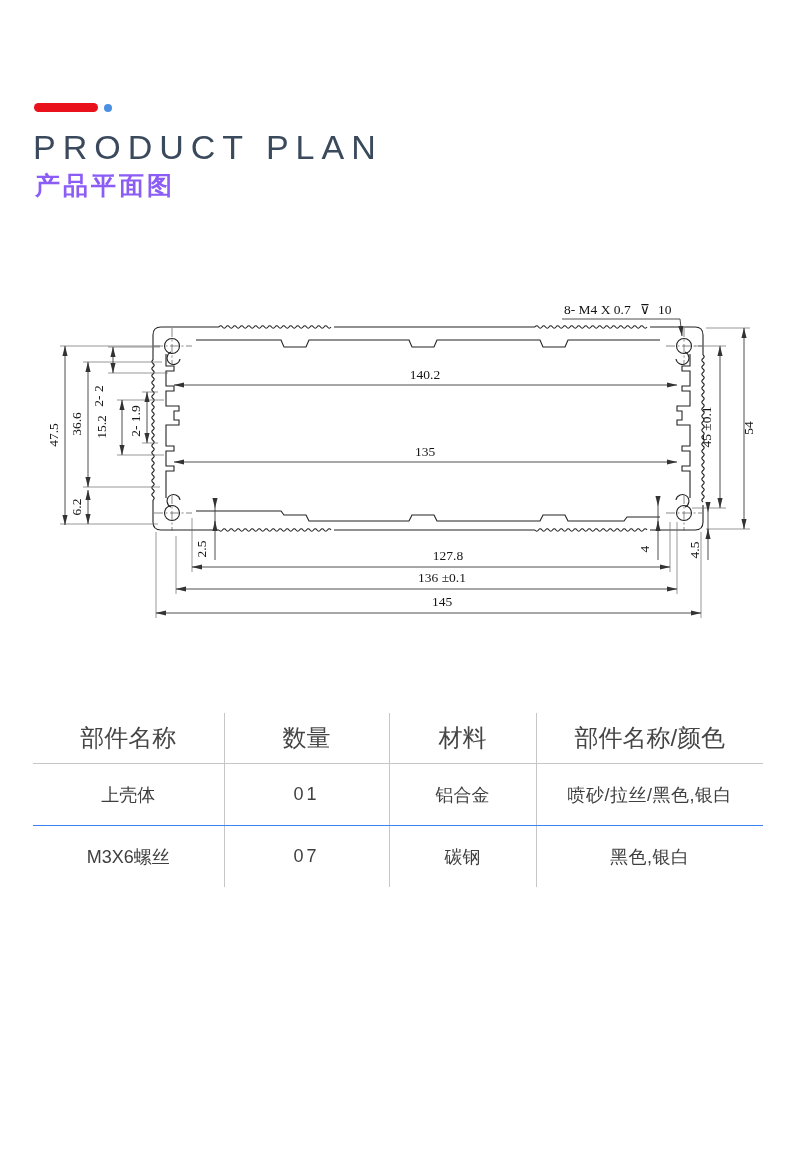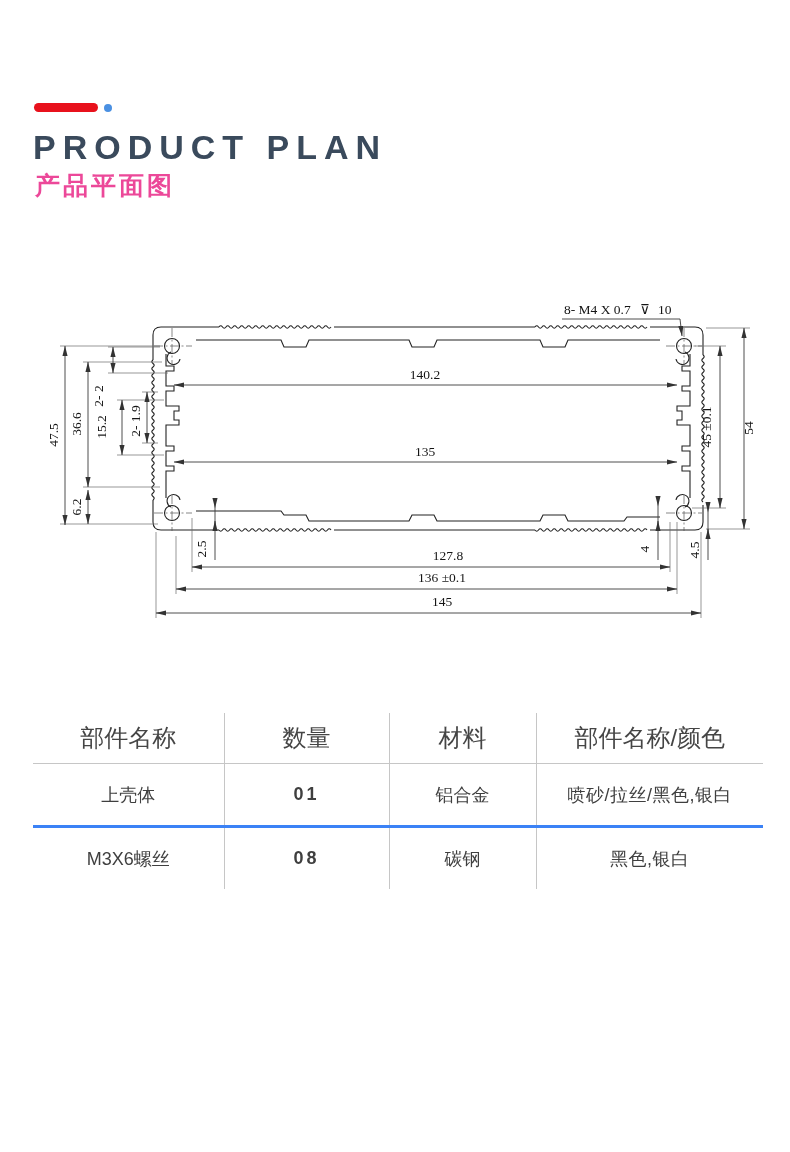--- a/index.html
+++ b/index.html
@@ -4,51 +4,51 @@
 <style>
   html,body{margin:0;padding:0;}
   body{
     width:790px;height:1152px;position:relative;background:#ffffff;
     font-family:"Liberation Sans",sans-serif;overflow:hidden;
   }
   
   .accent-bar{position:absolute;left:34px;top:103px;width:64px;height:9px;border-radius:4.5px;background:#e8111c;}
   .accent-dot{position:absolute;left:104px;top:104px;width:8px;height:8px;border-radius:50%;background:#4a90e2;}
   .title-en{
-    position:absolute;left:33px;top:128px;font-size:34px;font-weight:700;
+    position:absolute;left:33px;top:128px;font-size:34px;font-weight:400;
     letter-spacing:7px;color:#3a4a5c;white-space:nowrap;
   }
   .title-zh{
     position:absolute;left:35px;top:169px;font-size:25px;font-weight:700;
-    letter-spacing:3px;color:#ec4899;white-space:nowrap;
+    letter-spacing:3px;color:#8b5cf6;white-space:nowrap;
   }
   
   .drawing{position:absolute;left:0;top:0;width:790px;height:660px;}
   .profile path,.profile circle{fill:none;stroke:#232323;stroke-width:1.1;}
   .ext path{fill:none;stroke:#6a6a6a;stroke-width:0.7;}
   .dim path{fill:none;stroke:#3a3a3a;stroke-width:0.9;}
   .cl path{fill:none;stroke:#555;stroke-width:0.7;stroke-dasharray:9 2.5 2 2.5;}
   .dimtext{font-family:"Liberation Serif",serif;font-size:13.5px;fill:#151515;}
   
   table.spec{
     position:absolute;left:33px;top:713px;width:730px;border-collapse:collapse;
     table-layout:fixed;color:#3f3f3f;
   }
   table.spec th{
     height:48px;font-weight:400;font-size:24px;color:#454545;
     text-align:center;vertical-align:middle;border-bottom:1px solid #c6c6c6;
   }
   table.spec td{
     height:59px;font-size:18px;text-align:center;vertical-align:middle;
   }
-  table.spec tbody tr td{border-bottom:3px solid #3b82f6;}
+  table.spec tbody tr td{border-bottom:1px solid #3b82f6;}
   table.spec tbody tr:last-child td{border-bottom:none;}
   table.spec th:not(:last-child),table.spec td:not(:last-child){border-right:1px solid #c6c6c6;}
   .col1{width:191px;} .col2{width:165px;} .col3{width:147px;} .col4{width:227px;}
-  td.qty{letter-spacing:3px;font-weight:bold;}
+  td.qty{letter-spacing:3px;}
   td.finish{letter-spacing:0.5px;padding:0 2px;}
 </style>
 </head>
 <body>
 
 <div class="accent-bar"></div>
 <div class="accent-dot"></div>
 <div class="title-en">PRODUCT PLAN</div>
 <div class="title-zh">产品平面图</div>
 
@@ -173,18 +173,18 @@
   </thead>
   <tbody>
     <tr>
       <td>上壳体</td>
       <td class="qty">01</td>
       <td>铝合金</td>
       <td class="finish">喷砂/拉丝/黑色,银白</td>
     </tr>
     <tr>
       <td>M3X6螺丝</td>
-      <td class="qty">08</td>
+      <td class="qty">07</td>
       <td>碳钢</td>
       <td class="finish">黑色,银白</td>
     </tr>
   </tbody>
 </table>
 
 </body></html>

